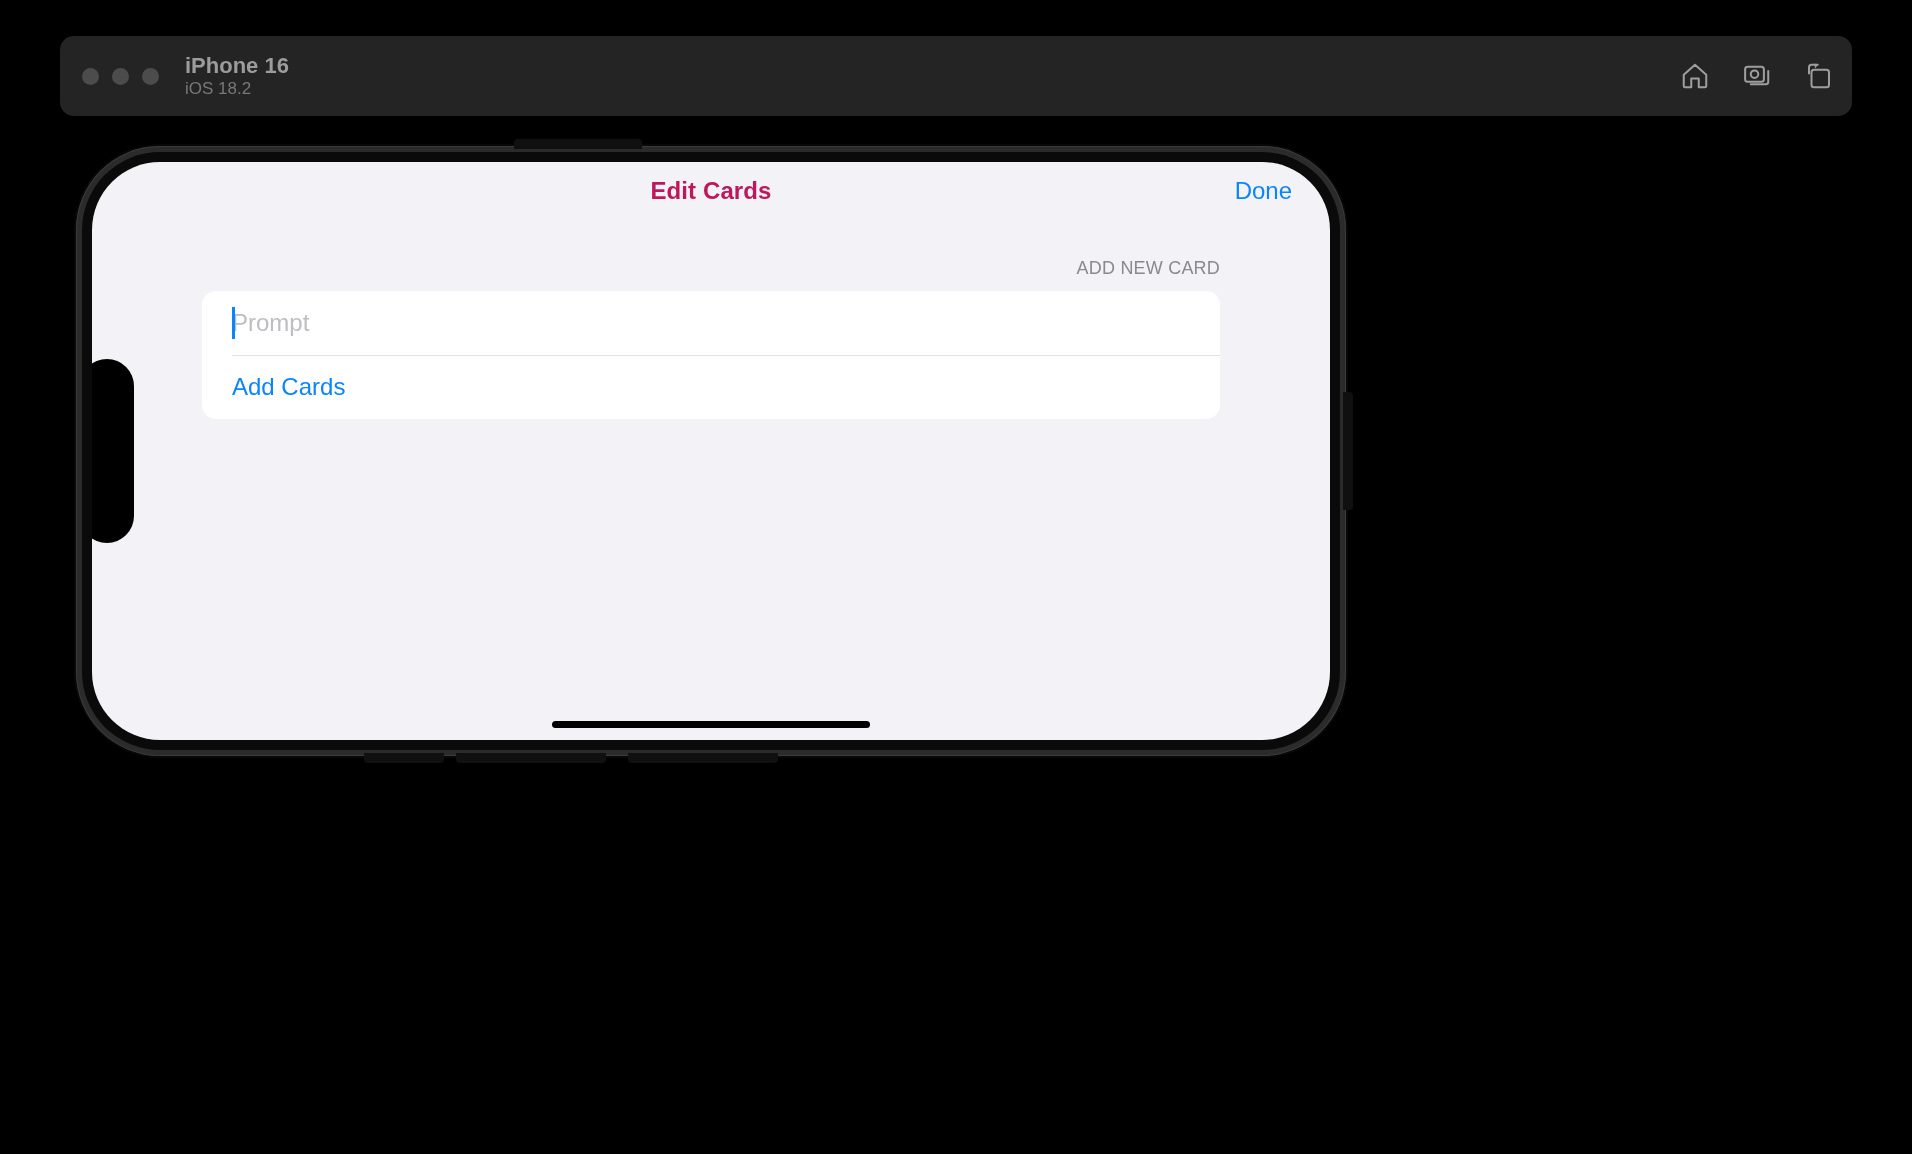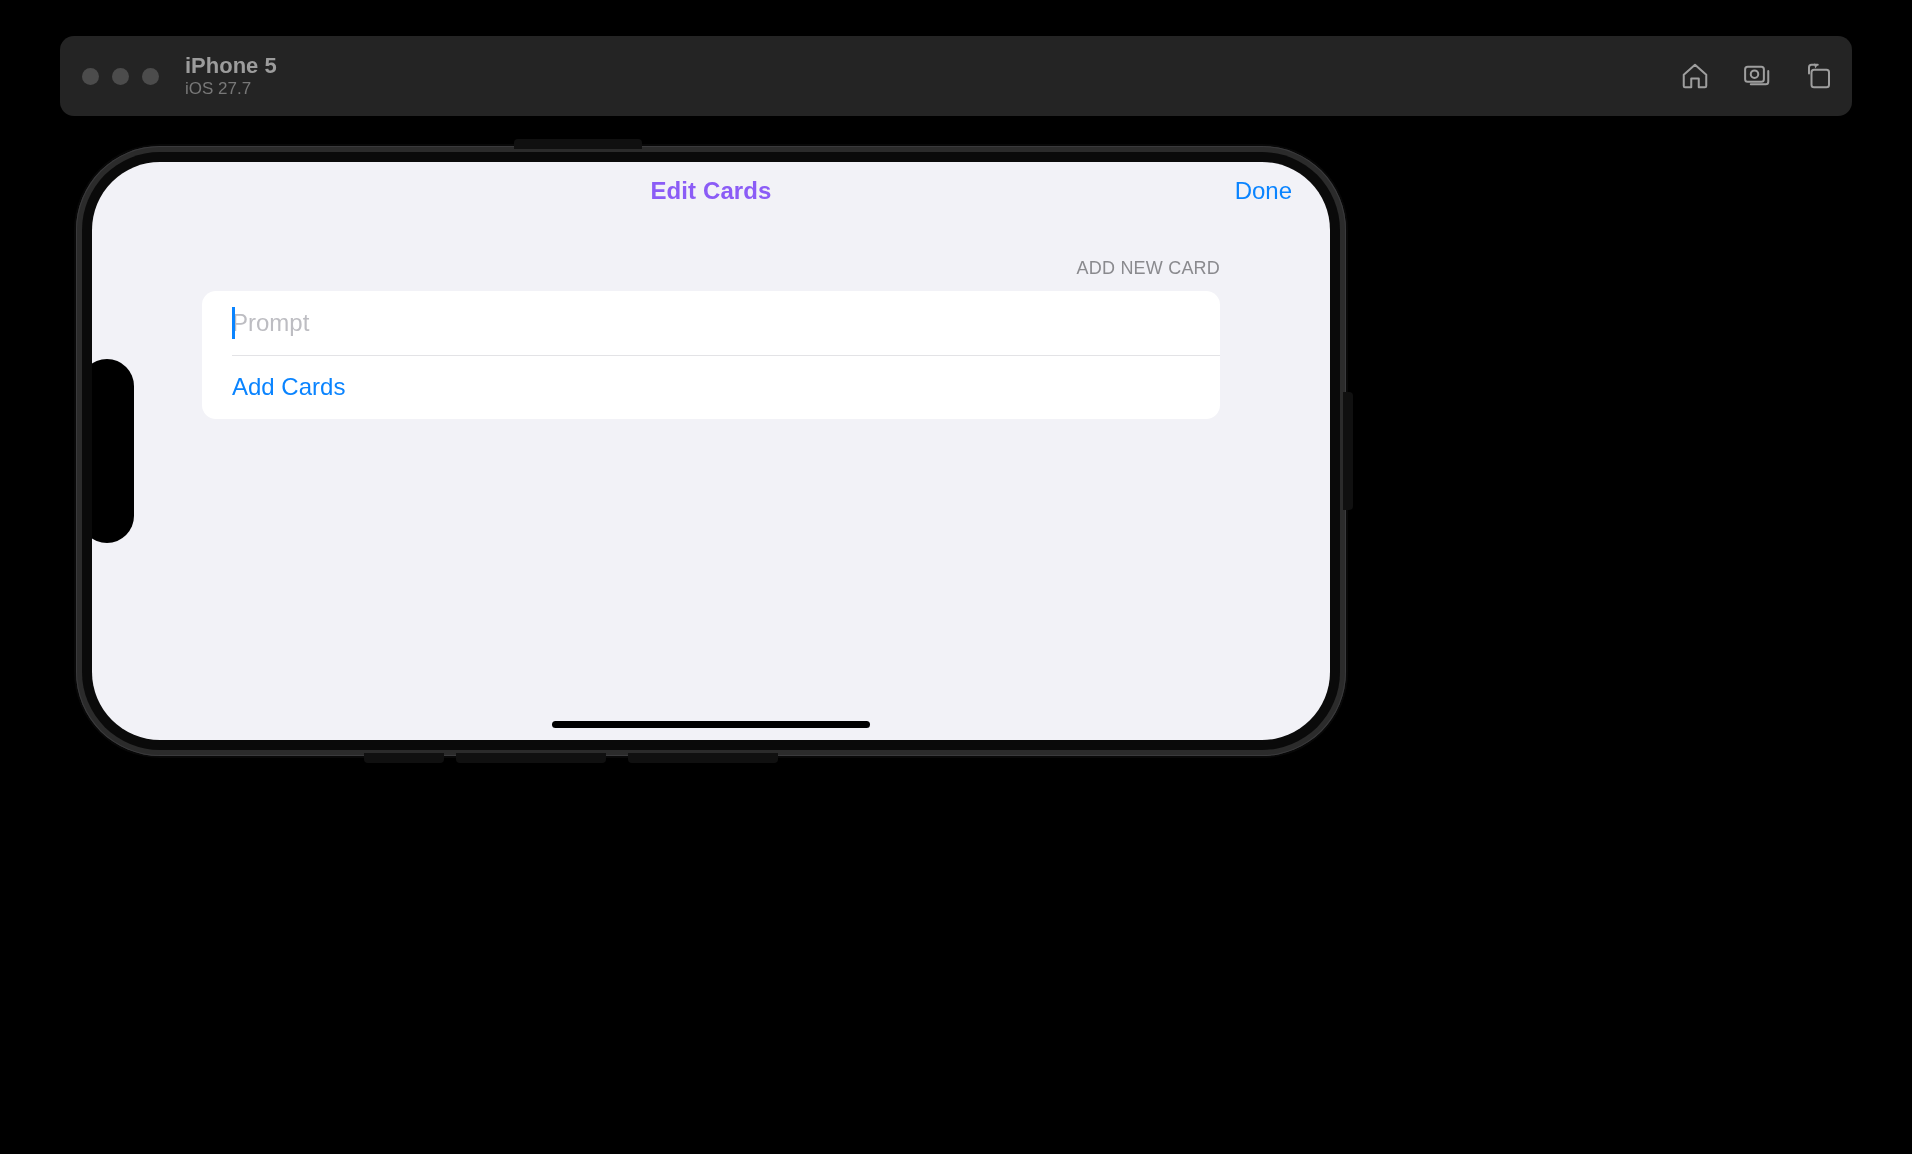--- a/index.html
+++ b/index.html
@@ -151,21 +151,21 @@
   .nav-bar{
     position:relative;
     height:58px;
     display:flex;
     align-items:center;
     justify-content:center;
   }
   .nav-title{
     font-size:24px;
     font-weight:600;
-    color:#8b5cf6;
+    color:#be185d;
     letter-spacing:0.1px;
   }
   .nav-done{
     position:absolute;
     right:38px;
     top:50%;
     transform:translateY(-50%);
     font-size:24px;
     font-weight:400;
     color:var(--ios-blue);
@@ -248,22 +248,22 @@
 </head>
 <body>
 
 <div class="sim-toolbar">
   <div class="traffic-lights">
     <div class="tl-dot"></div>
     <div class="tl-dot"></div>
     <div class="tl-dot"></div>
   </div>
   <div class="sim-title-block">
-    <div class="sim-title">iPhone 5</div>
-    <div class="sim-subtitle">iOS 27.7</div>
+    <div class="sim-title">iPhone 16</div>
+    <div class="sim-subtitle">iOS 18.2</div>
   </div>
   <div class="sim-actions">
     <div class="sim-icon">
       <svg viewBox="0 0 24 24" fill="none" stroke="currentColor" stroke-width="1.6" stroke-linejoin="round" stroke-linecap="round">
         <path d="M3 11 L12 3 L21 11 V20 A1 1 0 0 1 20 21 H15 V14 H9 V21 H4 A1 1 0 0 1 3 20 Z"></path>
       </svg>
     </div>
     <div class="sim-icon">
       <svg viewBox="0 0 24 24" fill="none" stroke="currentColor" stroke-width="1.6" stroke-linejoin="round" stroke-linecap="round">
         <rect x="2.5" y="4.5" width="15" height="12" rx="2"></rect>

